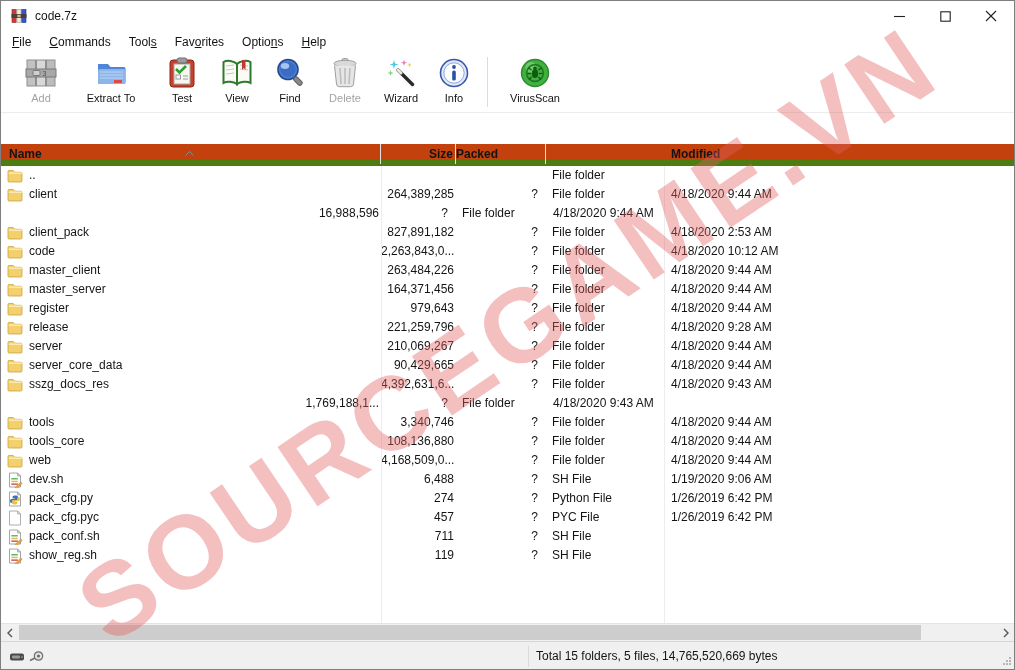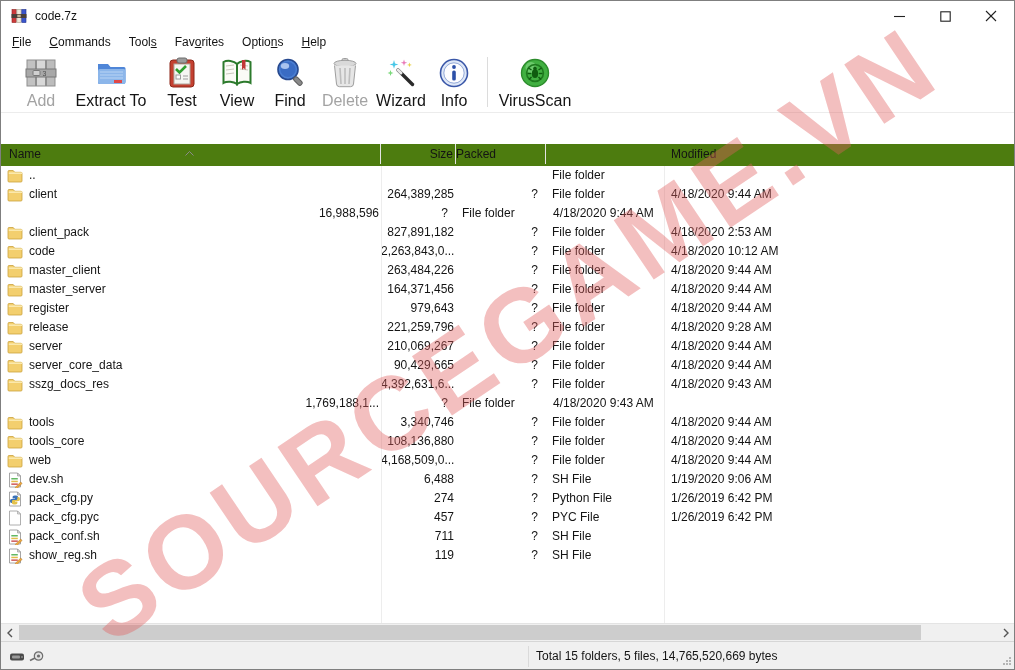--- a/index.html
+++ b/index.html
@@ -17,37 +17,37 @@
   .menu-item{padding:3px 9px;white-space:nowrap;}
   .menu-item:first-child{margin-left:2px;}
   .acc{text-decoration:underline;}
   
   .toolbar{position:absolute;left:0;top:52px;width:100%;height:60px;background:#fff;
     border-bottom:1px solid #ececec;display:flex;align-items:flex-start;padding-left:12px;box-sizing:border-box;}
   .gripper{position:absolute;border-left:2px dotted #c6c6c6;}
   .tb-grip{left:3px;top:56px;height:52px;}
   .tbtn{display:flex;flex-direction:column;align-items:center;padding-top:4px;}
   .ticon{width:32px;height:32px;}
-  .tlabel{font-size:16px;margin-top:3px;white-space:nowrap;}
+  .tlabel{font-size:11px;margin-top:3px;white-space:nowrap;}
   .tbtn.disabled .tlabel{color:#a3a3a3;}
   .tsep{width:1px;background:#dcdcdc;height:50px;margin:4px 8px 0 8px;}
   .w-add{width:56px}.w-ext{width:84px}.w-test{width:58px}.w-view{width:52px}.w-del{width:56px}
   .w-find{width:54px}.w-wiz{width:56px}.w-info{width:50px}.w-vir{width:78px}
   
   .addrrow{position:absolute;left:0;top:113px;width:100%;height:30px;background:#fff;}
   .ad-grip1{left:3px;top:116px;height:24px;}
   .ad-grip2{left:49px;top:116px;height:24px;}
   .upbtn{position:absolute;left:8px;top:116px;width:34px;height:25px;display:flex;align-items:center;justify-content:center;}
   .combobox{position:absolute;left:57px;top:115px;right:6px;height:26px;box-sizing:border-box;
     border:1px solid #8a8a8a;background:#fff;display:flex;align-items:center;padding:0 4px;}
   .combobox .ctext{margin-left:7px;white-space:nowrap;overflow:hidden;}
   .combobox .chev{margin-left:auto;padding-right:4px;}
   
-  .colheader{position:absolute;left:0;top:143px;width:100%;height:22px;background:#4d7c0f;
-    border-bottom:7px solid #4d7c0f;display:grid;grid-template-columns:380px 75px 90px 118px 1fr;box-sizing:border-box;}
+  .colheader{position:absolute;left:0;top:143px;width:100%;height:22px;background:#c2410c;
+    border-bottom:7px solid #4d7c0f;display:grid;grid-template-columns:380px 75px 90px 118px 1fr;box-sizing:border-box;font-weight:bold;}
   .hcell{line-height:21px;border-right:1px solid #e3e3e3;overflow:hidden;white-space:nowrap;}
   .hcell:last-child{border-right:none;}
   .h-name{padding-left:8px;}
   .h-size{text-align:right;padding-right:2px;}
   .h-packed{text-align:left;padding-right:19px;}
   .h-type{padding-left:6px;margin-top:20px;}
   .h-mod{padding-left:7px;}
   .sortmark{position:absolute;left:184px;top:144px;}
   
   .filelist{position:absolute;left:0;top:165px;width:100%;height:457px;background:#fff;overflow:hidden;}

